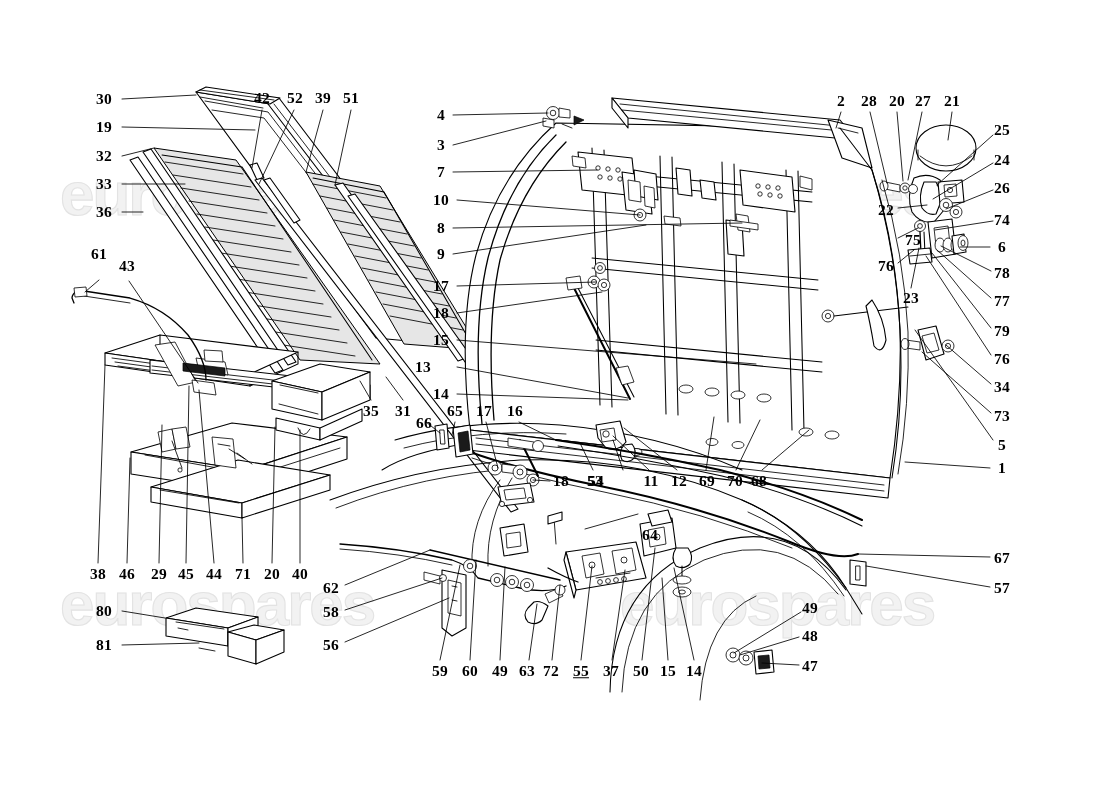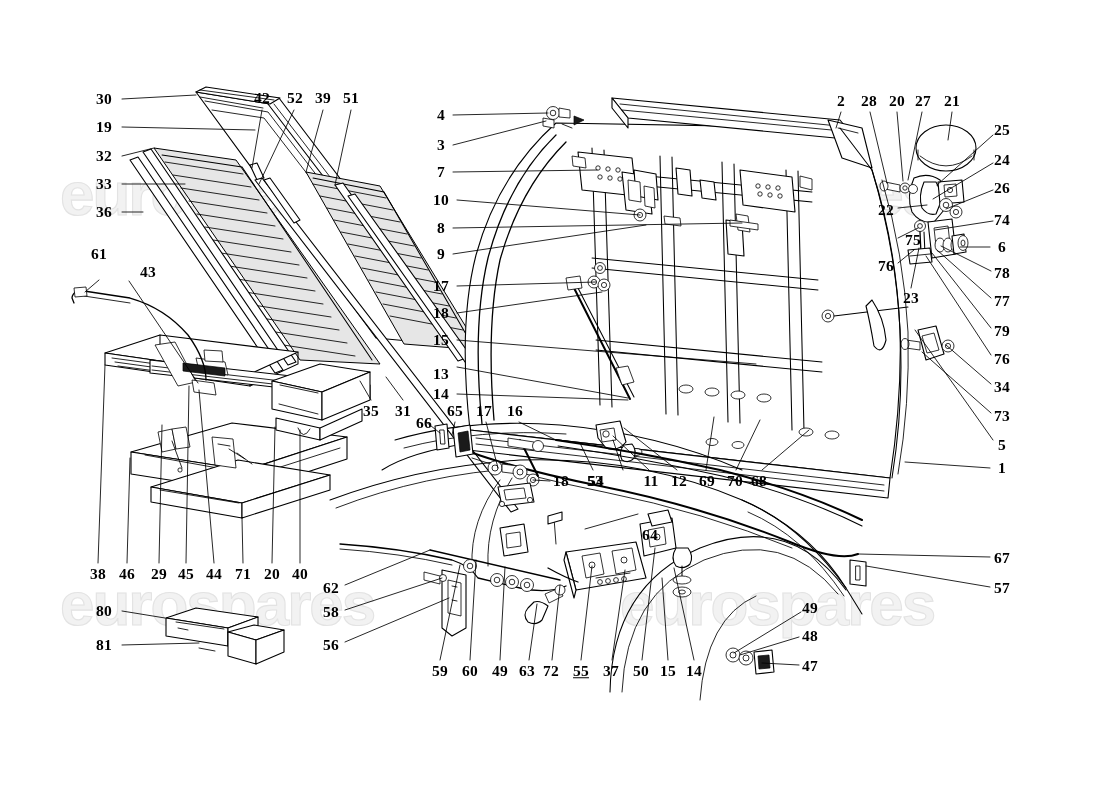--- a/index.html
+++ b/index.html
@@ -556,21 +556,21 @@
       </g>
   </svg>
 
   <div id="callout-layer">
       <div class="callout-label" style="left: 104px; top: 99px;">30</div>
       <div class="callout-label" style="left: 104px; top: 127px;">19</div>
       <div class="callout-label" style="left: 104px; top: 156px;">32</div>
       <div class="callout-label" style="left: 104px; top: 184px;">33</div>
       <div class="callout-label" style="left: 104px; top: 212px;">36</div>
       <div class="callout-label" style="left: 99px; top: 254px;">61</div>
-      <div class="callout-label" style="left: 127px; top: 272px; margin-left: 21px;">43</div>
+      <div class="callout-label" style="left: 127px; top: 266px;">43</div>
       <div class="callout-label" style="left: 262px; top: 98px;">42</div>
       <div class="callout-label" style="left: 295px; top: 98px;">52</div>
       <div class="callout-label" style="left: 323px; top: 98px;">39</div>
       <div class="callout-label" style="left: 351px; top: 98px;">51</div>
       <div class="callout-label" style="left: 98px; top: 574px;">38</div>
       <div class="callout-label" style="left: 127px; top: 574px;">46</div>
       <div class="callout-label" style="left: 159px; top: 574px;">29</div>
       <div class="callout-label" style="left: 186px; top: 574px;">45</div>
       <div class="callout-label" style="left: 214px; top: 574px;">44</div>
       <div class="callout-label" style="left: 243px; top: 574px;">71</div>
@@ -582,21 +582,21 @@
       <div class="callout-label" style="left: 403px; top: 411px;">31</div>
       <div class="callout-label" style="left: 441px; top: 115px;">4</div>
       <div class="callout-label" style="left: 441px; top: 145px;">3</div>
       <div class="callout-label" style="left: 441px; top: 172px;">7</div>
       <div class="callout-label" style="left: 441px; top: 200px;">10</div>
       <div class="callout-label" style="left: 441px; top: 228px;">8</div>
       <div class="callout-label" style="left: 441px; top: 254px;">9</div>
       <div class="callout-label" style="left: 441px; top: 286px;">17</div>
       <div class="callout-label" style="left: 441px; top: 313px;">18</div>
       <div class="callout-label" style="left: 441px; top: 340px;">15</div>
-      <div class="callout-label" style="left: 441px; top: 367px; margin-top: 7px;">13</div>
+      <div class="callout-label" style="left: 423px; top: 367px;">13</div>
       <div class="callout-label" style="left: 441px; top: 394px;">14</div>
       <div class="callout-label" style="left: 424px; top: 423px;">66</div>
       <div class="callout-label" style="left: 455px; top: 411px;">65</div>
       <div class="callout-label" style="left: 484px; top: 411px;">17</div>
       <div class="callout-label" style="left: 515px; top: 411px;">16</div>
       <div class="callout-label" style="left: 561px; top: 481px;">18</div>
       <div class="callout-label" style="left: 595px; top: 481px;">53</div>
       <div class="callout-label" style="left: 596px; top: 481px;">54</div>
       <div class="callout-label" style="left: 651px; top: 481px;">11</div>
       <div class="callout-label" style="left: 679px; top: 481px;">12</div>

